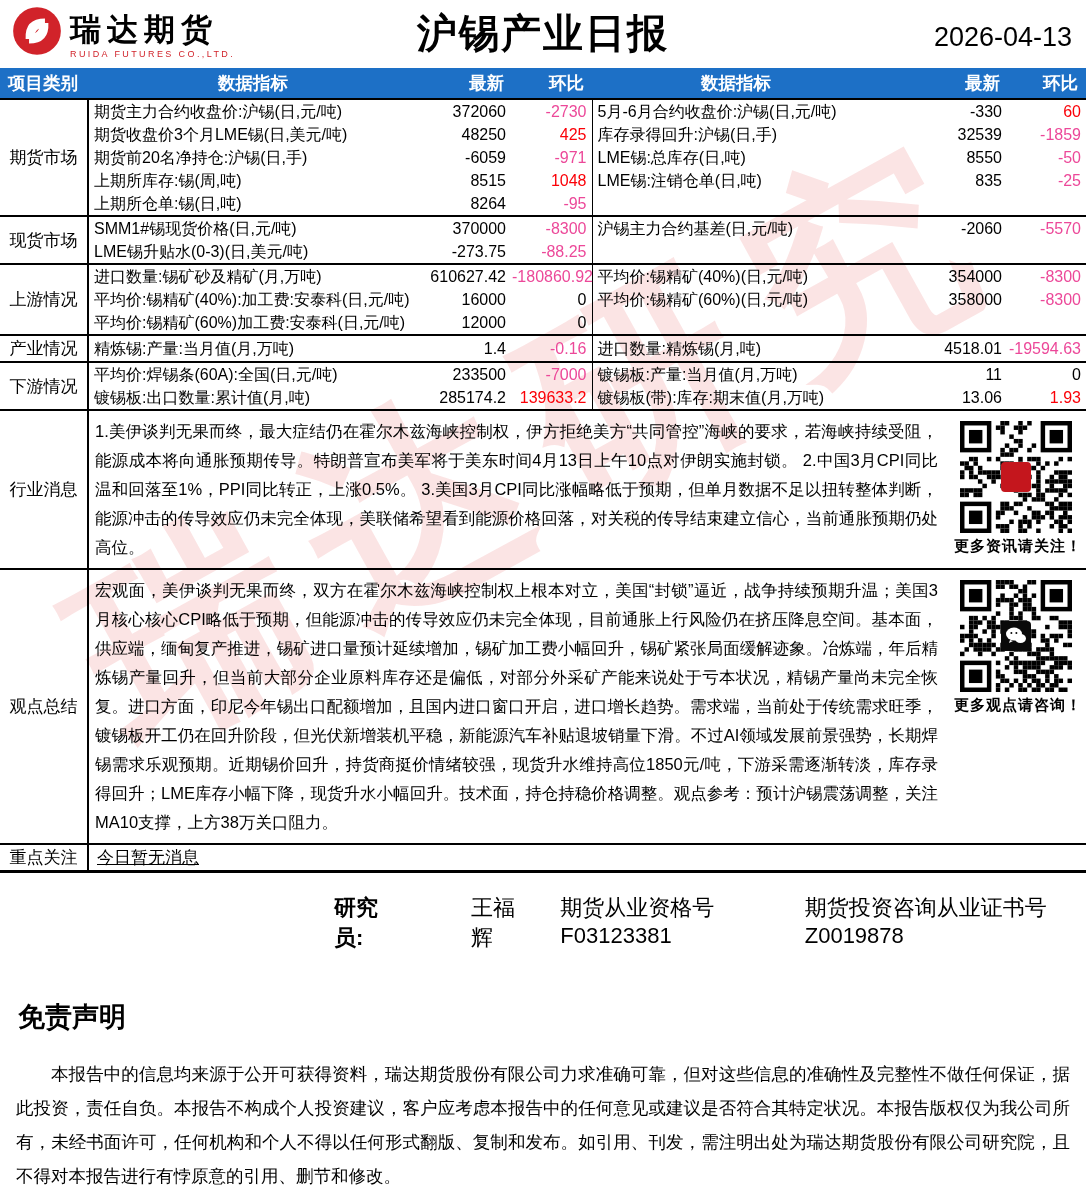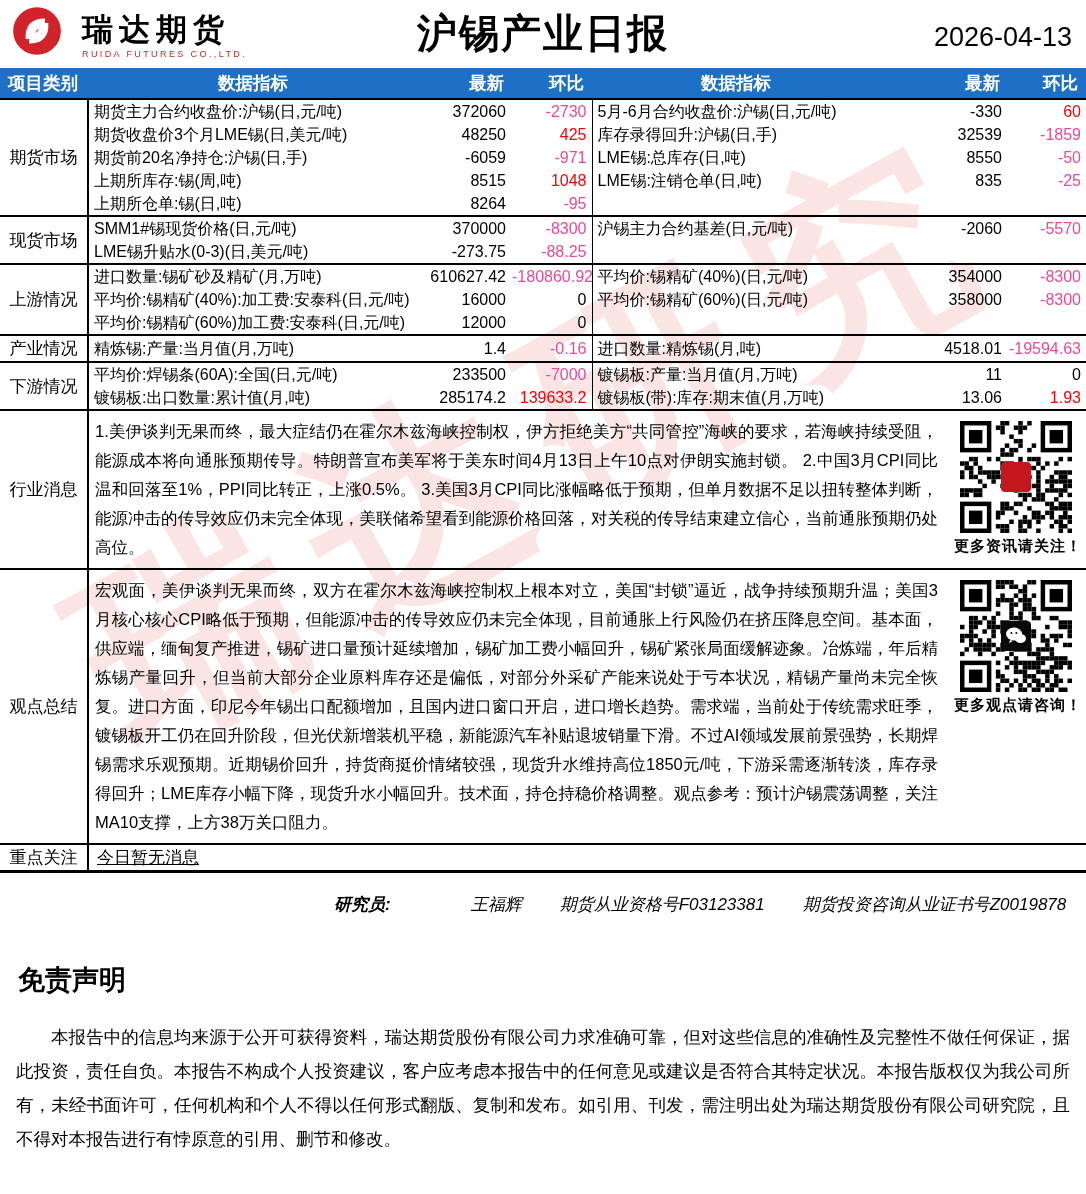--- a/index.html
+++ b/index.html
@@ -12,21 +12,21 @@
   .watermark {
     position:absolute; left:-20px; top:330px; width:1120px; z-index:0;
     font-size:215px; font-weight:bold; letter-spacing:38px; line-height:1;
     color:rgba(236,120,120,0.20); transform:rotate(-29deg); transform-origin:center;
     text-align:center; pointer-events:none; white-space:nowrap;
   }
   .content { position:relative; z-index:1; }
 
   
   .hdr { position:relative; height:68px; padding:6px 12px 0 12px; }
-  .logo-wrap { display:flex; align-items:flex-start; gap:20px; }
+  .logo-wrap { display:flex; align-items:flex-start; gap:8px; }
   .logo-svg { width:50px; height:50px; }
   .logo-cn { font-size:31px; font-weight:bold; letter-spacing:6px; line-height:36px; margin-top:6px;}
   .logo-en { font-size:9px; color:#d1232a; letter-spacing:2.4px; margin-top:1px; }
   .title { position:absolute; left:50%; top:6px; transform:translateX(-50%);
            font-size:40px; font-weight:bold; letter-spacing:2px; white-space:nowrap;}
   .date  { position:absolute; right:14px; top:22px; font-size:27px; }
 
   
   table { width:1086px; border-collapse:collapse; table-layout:fixed; font-size:16px;border-radius:11px; }
   col.c-cat {width:88px;} col.c-lind{width:330px;} col.c-lval{width:94px;} col.c-lchg{width:80px;}
@@ -56,21 +56,21 @@
   .qr { width:112px; height:112px; margin:2px auto 4px auto; position:relative; background:#fff; }
   .qr-center { position:absolute; left:0;right:0;top:0;bottom:0; margin:auto; width:30px; height:30px;
                border-radius:4px; display:flex; align-items:center; justify-content:center; }
   .qr-center.red { background:#c4161d; }
   .qr-center.blk { background:#0a0a0a; }
   .qr-caption { font-size:15px; font-weight:bold; letter-spacing:1px; }
   td.focus-text { padding-left:8px; height:30px; font-size:17px;text-decoration:underline; }
 
   
   .note { font-size:17px; padding:9px 4px 0 4px; }
-  .researcher { display:flex; align-items:baseline; padding:20px 16px 0 334px; font-size:17px;font-style:italic; }
+  .researcher { display:flex; align-items:baseline; padding:20px 16px 0 334px; font-size:22px; }
   .researcher .lbl { font-weight:bold; }
   .researcher .gap-lg { margin-left:80px; }
   .researcher .gap { margin-left:38px; }
 
   .disc { padding:46px 16px 0 16px; }
   .disc h2 { font-size:27px; margin:0 0 22px 2px; }
   .disc p { font-size:17.5px; line-height:34px; margin:0; text-indent:2em; text-align:justify; }
 </style>
 </head>
 <body>

